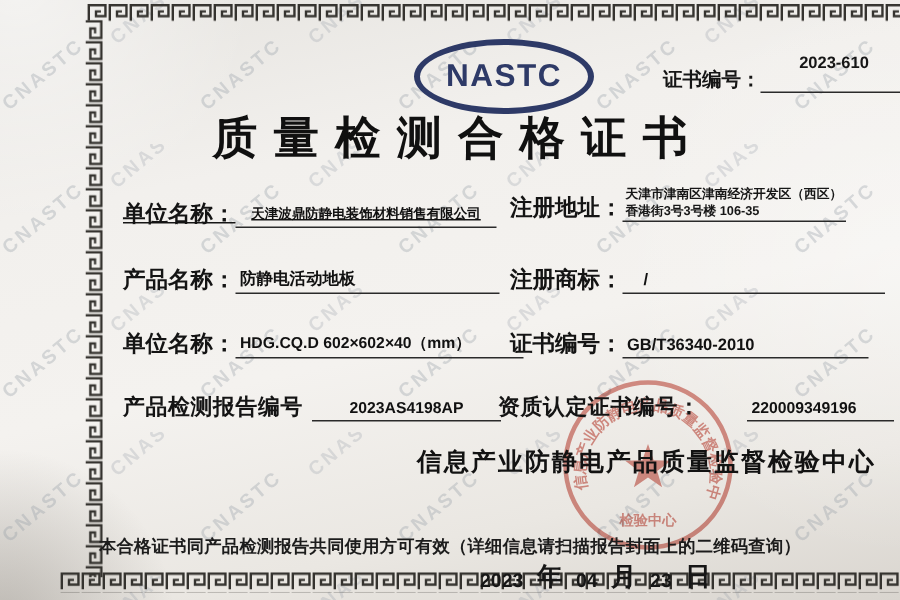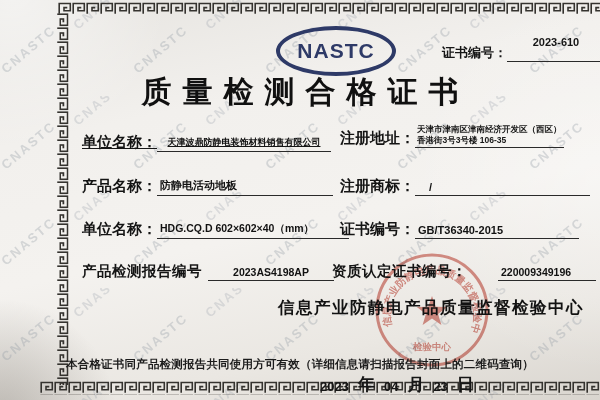--- a/index.html
+++ b/index.html
@@ -145,21 +145,21 @@
       <span class="lbl">注册商标：</span>
       <span class="val" style="width:158px;font-size:11px;text-align:left;padding-left:14px;">/</span>
     </div>
 
     <div class="row" style="left:82px;top:220px;">
       <span class="lbl">单位名称：</span>
       <span class="val" style="width:186px;font-size:10.5px;text-align:left;">HDG.CQ.D  602×602×40（mm）</span>
     </div>
     <div class="row" style="left:340px;top:220px;">
       <span class="lbl">证书编号：</span>
-      <span class="val" style="width:158px;font-size:11px;text-align:left;">GB/T36340-2015</span>
+      <span class="val" style="width:158px;font-size:11px;text-align:left;">GB/T36340-2010</span>
     </div>
 
     <div class="row" style="left:82px;top:262px;">
       <span class="lbl sm">产品检测报告编号</span>
       <span class="val" style="width:120px;font-size:10.5px;margin-left:6px;">2023AS4198AP</span>
     </div>
     <div class="row" style="left:332px;top:262px;">
       <span class="lbl sm">资质认定证书编号：</span>
       <span class="val" style="width:92px;font-size:10.5px;text-align:left;margin-left:31px;">220009349196</span>
     </div>

